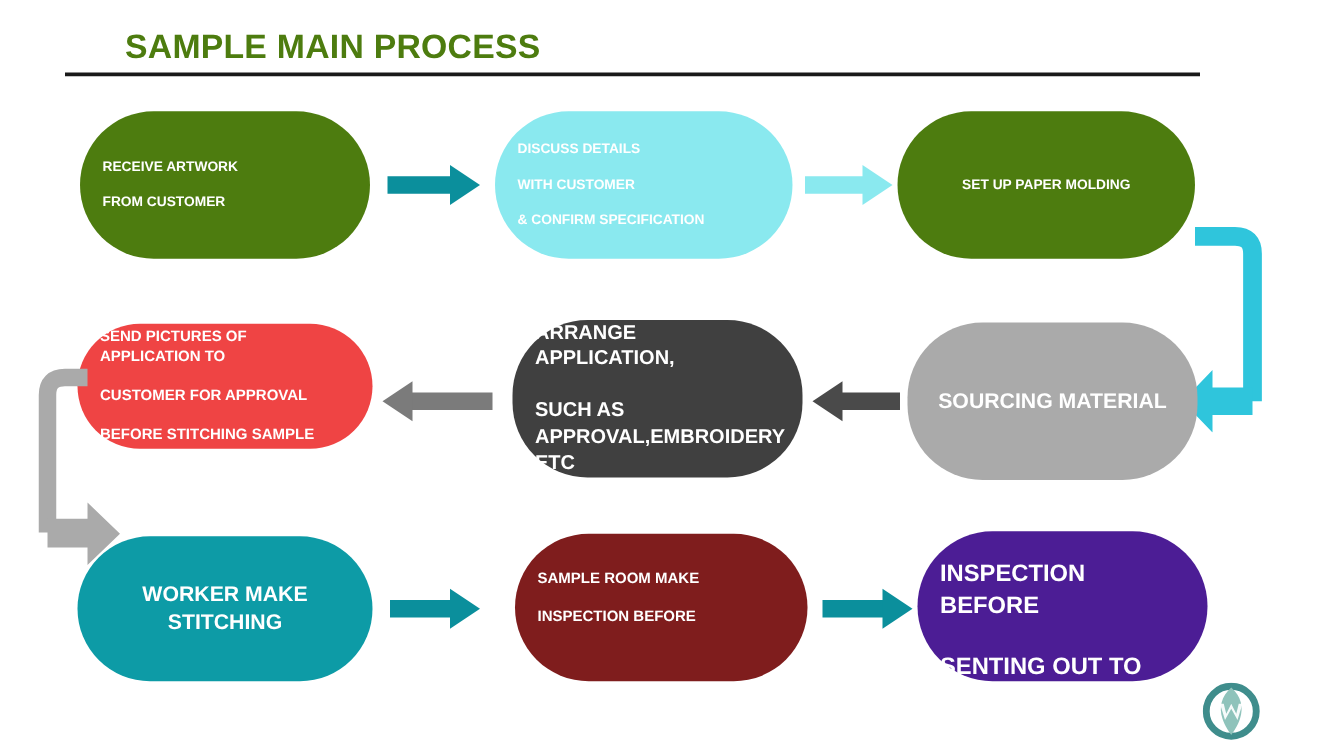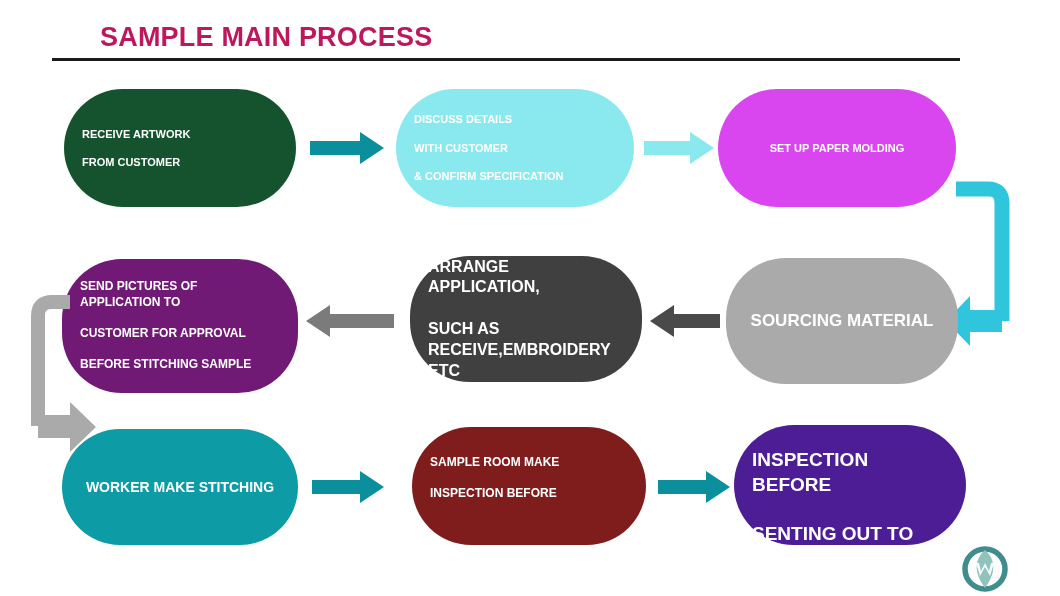--- a/index.html
+++ b/index.html
@@ -19,21 +19,21 @@
   }
 
   
   .title {
     position: absolute;
     left: 100px;
     top: 22px;
     font-size: 27px;
     font-weight: bold;
     letter-spacing: 0.2px;
-    color: #be185d;
+    color: #4d7c0f;
     white-space: nowrap;
   }
   .title-rule {
     position: absolute;
     left: 52px;
     top: 58px;
     width: 908px;
     height: 3px;
     background: #1a1a1a;
   }
@@ -88,79 +88,79 @@
   .logo { position: absolute; }
 </style>
 </head>
 <body>
 
 <div id="canvas">
 
   <div class="title">SAMPLE MAIN PROCESS</div>
   <div class="title-rule"></div>
 
-  <div class="node align-right" style="left:64px; top:89px; width:232px; height:118px; background:#14532d; font-size:11px;">
+  <div class="node align-right" style="left:64px; top:89px; width:232px; height:118px; background:#4d7c0f; font-size:11px;">
     <span><span>RECEIVE ARTWORK</span><br><span>FROM CUSTOMER</span></span>
   </div>
 
   <div class="arrow right" style="left:310px; top:132px; width:74px; height:32px;">
     <div class="shaft" style="background:#0b8f9c;"></div>
     <div class="head" style="border-left-color:#0b8f9c;"></div>
   </div>
 
   <div class="node align-right" style="left:396px; top:89px; width:238px; height:118px; background:#8ae9ef; font-size:11px;">
     <span><span>DISCUSS DETAILS</span><br><span>WITH CUSTOMER</span><br><span>&amp; CONFIRM SPECIFICATION</span></span>
   </div>
 
   <div class="arrow right" style="left:644px; top:132px; width:70px; height:32px;">
     <div class="shaft" style="background:#8ae9ef;"></div>
     <div class="head" style="border-left-color:#8ae9ef;"></div>
   </div>
 
-  <div class="node align-center" style="left:718px; top:89px; width:238px; height:118px; background:#d946ef; font-size:11px;">
+  <div class="node align-center" style="left:718px; top:89px; width:238px; height:118px; background:#4d7c0f; font-size:11px;">
     <span>
         <span>SET UP PAPER MOLDING</span>
       </span>
   </div>
 
   <svg class="elbow" style="left:940px; top:176px; width:80px; height:170px;" viewBox="0 0 80 170">
     <path d="M 16 13 L 48 13 Q 62 13 62 27 L 62 145" fill="none" stroke="#2fc5dc" stroke-width="15"></path>
     <path d="M 62 145 L 62 140 L 30 140 L 30 126 L 6 151 L 30 176 L 30 162 L 62 162 Z" fill="#2fc5dc" transform="translate(0,-6)"></path>
   </svg>
 
-  <div class="node align-right" style="left:62px; top:259px; width:236px; height:134px; background:#701a75; font-size:12px;">
+  <div class="node align-right" style="left:62px; top:259px; width:236px; height:100px; background:#ef4444; font-size:12px;">
     <span><span>SEND PICTURES OF APPLICATION TO</span><br><span>CUSTOMER FOR APPROVAL</span><br><span>BEFORE STITCHING SAMPLE</span></span>
   </div>
 
   <div class="arrow left" style="left:306px; top:305px; width:88px; height:32px;">
     <div class="shaft" style="background:#7b7b7b;"></div>
     <div class="head" style="border-right-color:#7b7b7b;"></div>
   </div>
 
   <div class="node align-right" style="left:410px; top:256px; width:232px; height:126px; background:#404040; font-size:16px;">
-    <span><span>ARRANGE APPLICATION,</span><br><span>SUCH AS RECEIVE,EMBROIDERY ETC</span></span>
+    <span><span>ARRANGE APPLICATION,</span><br><span>SUCH AS APPROVAL,EMBROIDERY ETC</span></span>
   </div>
 
   <div class="arrow left" style="left:650px; top:305px; width:70px; height:32px;">
     <div class="shaft" style="background:#4a4a4a;"></div>
     <div class="head" style="border-right-color:#4a4a4a;"></div>
   </div>
 
   <div class="node align-center" style="left:726px; top:258px; width:232px; height:126px; background:#aaaaaa; font-size:17px;">
     <span>
         <span>SOURCING MATERIAL</span>
       </span>
   </div>
 
   <svg class="elbow" style="left:26px; top:288px; width:80px; height:165px;" viewBox="0 0 80 165">
     <path d="M 44 14 L 26 14 Q 12 14 12 28 L 12 138" fill="none" stroke="#aaaaaa" stroke-width="14"></path>
     <path d="M 12 138 L 12 133 L 44 133 L 44 120 L 70 145 L 44 170 L 44 156 L 12 156 Z" fill="#aaaaaa" transform="translate(0,-6)"></path>
   </svg>
 
-  <div class="node align-center" style="left:62px; top:429px; width:236px; height:116px; background:#0d9ba6; font-size:14px;">
+  <div class="node align-center" style="left:62px; top:429px; width:236px; height:116px; background:#0d9ba6; font-size:17px;">
     <span>
         <span>WORKER MAKE STITCHING</span>
       </span>
   </div>
 
   <div class="arrow right" style="left:312px; top:471px; width:72px; height:32px;">
     <div class="shaft" style="background:#0b8f9c;"></div>
     <div class="head" style="border-left-color:#0b8f9c;"></div>
   </div>
 

